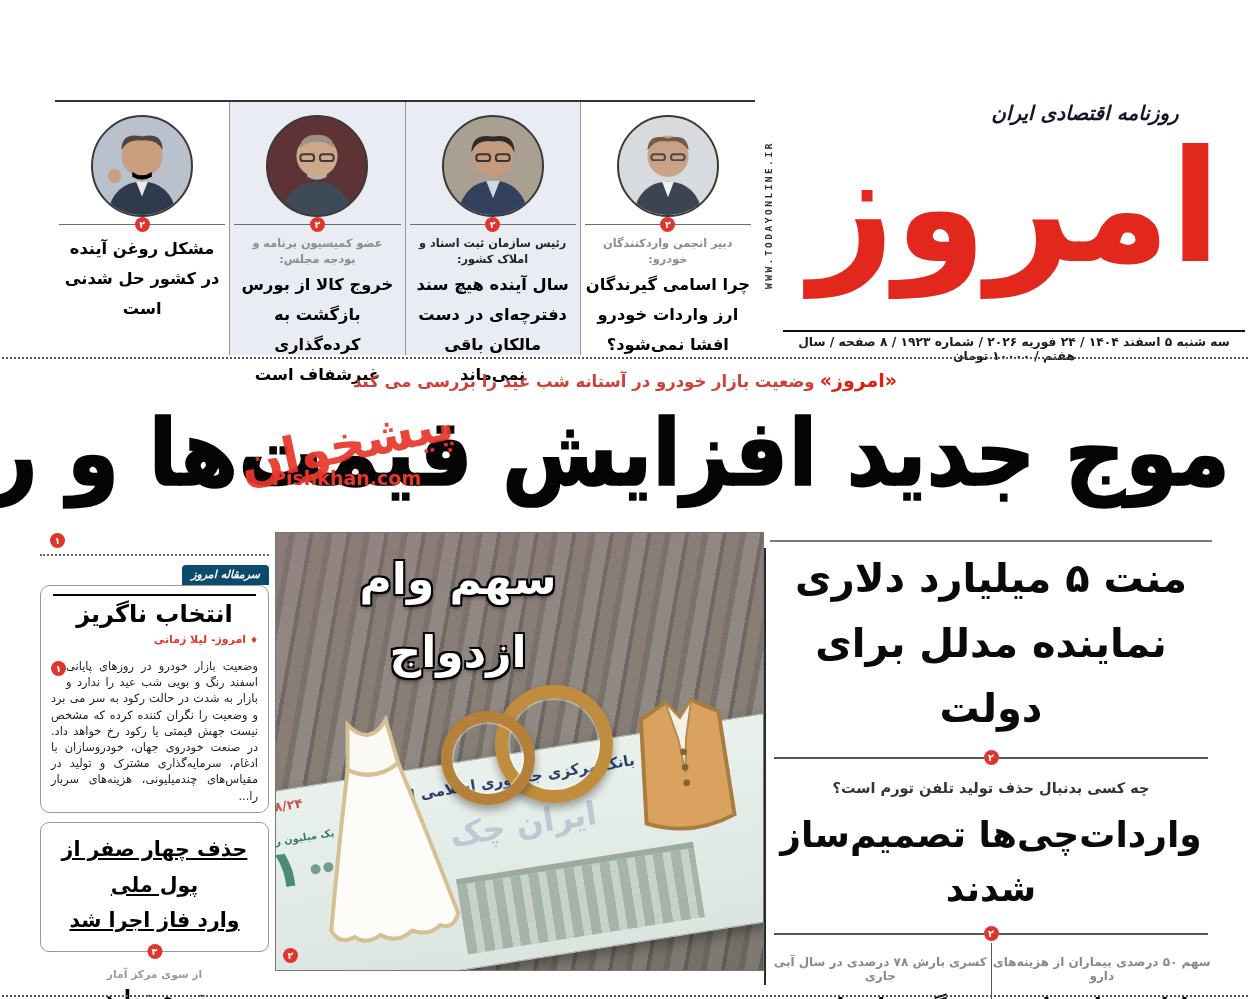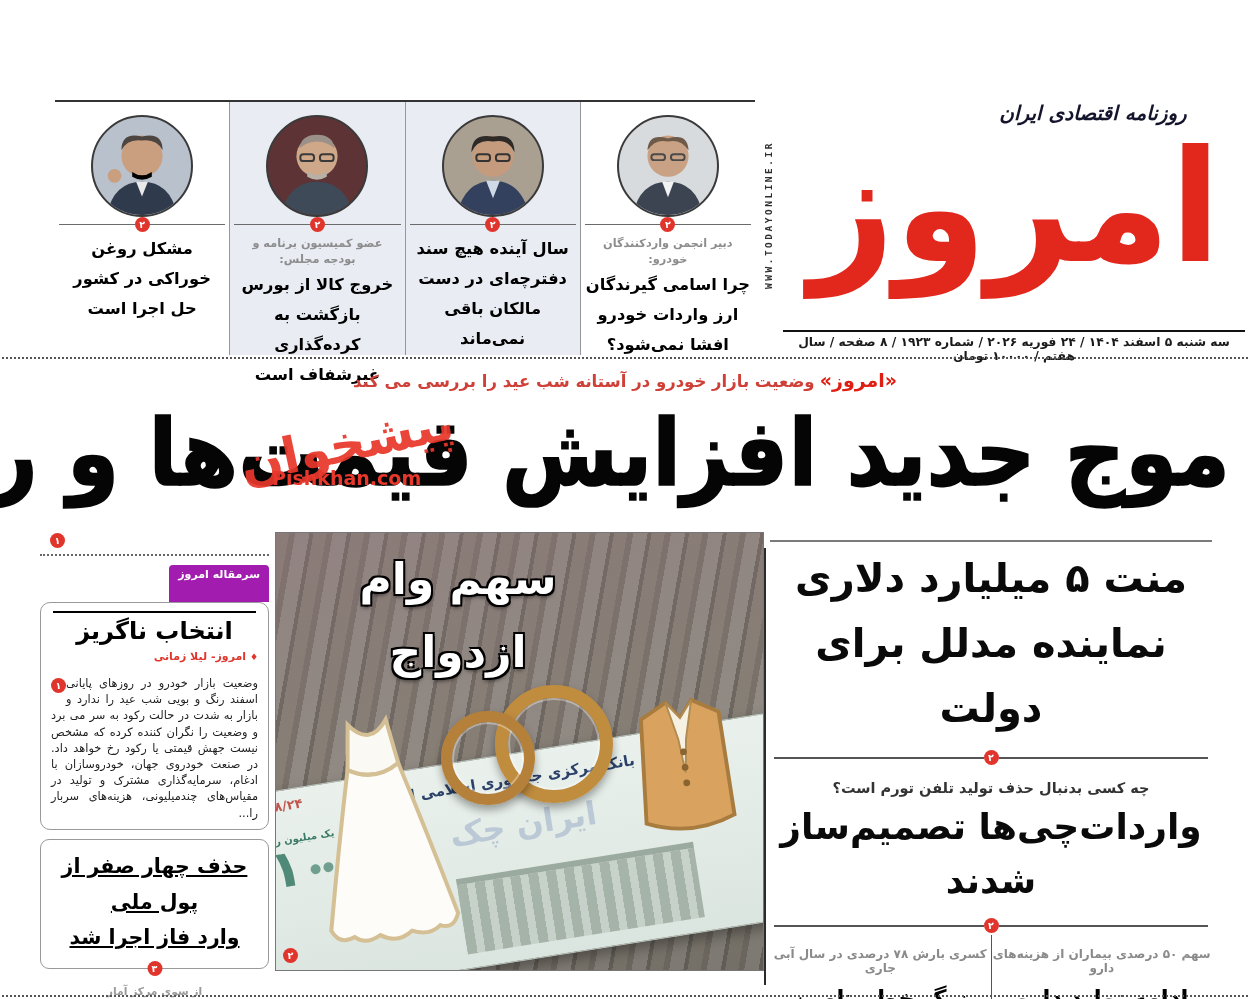--- a/index.html
+++ b/index.html
@@ -19,21 +19,21 @@
                border-top:2px solid #333;}
   .pcell{flex:1 1 0;text-align:center;padding-top:10px;}
   .pcell:not(:last-child){border-left:1px solid #979797;}
   .pcell.tint{background:#e9edf3;}
   .avatar{width:98px;height:98px;border-radius:50%;margin:3px auto 0;border:2px solid #3a3a3a;
           overflow:hidden;display:block;}
   .pkick{font-size:11.3px;font-weight:bold;color:#222;margin:4px 8px 0;line-height:1.4;}
   .pkick.grey{color:#8d8d8d;}
   .phead{font-size:16.3px;font-weight:bold;color:#000;line-height:1.85;margin:2px 4px 0;}
   .tagline{position:absolute;left:985px;top:101px;width:200px;text-align:center;font-size:20px;
-           font-weight:bold;font-style:italic;color:#14142c;margin-left:8px;}
+           font-weight:bold;font-style:italic;color:#14142c;}
   .logo{position:absolute;left:795px;top:108px;width:440px;text-align:center;font-size:148px;
         line-height:1.35;font-weight:bold;color:#e2271d;transform:scaleY(1.05);}
   .site{position:absolute;left:652px;top:208px;width:236px;height:14px;transform:rotate(-90deg);
         font-size:9.5px;font-weight:bold;letter-spacing:2.5px;color:#2e2e2e;text-align:center;
         direction:ltr;font-family:"DejaVu Sans Mono",monospace;}
   .mast-rule{position:absolute;left:783px;top:330px;width:462px;height:2px;background:#111;}
   .dateline{position:absolute;left:783px;top:335px;width:462px;text-align:center;font-size:12.3px;
             font-weight:bold;color:#1a1a1a;}
   .dotline{border-top:2px dotted #555;}
   .dot-top{position:absolute;left:2px;right:2px;top:357px;}
@@ -48,22 +48,22 @@
                  -webkit-text-stroke:1.5px #050505;white-space:nowrap;}
   .watermark{position:absolute;left:238px;top:415px;z-index:6;text-align:center;color:#e8372b;}
   .wm-script{display:block;font-size:50px;font-weight:bold;transform:rotate(-12deg);opacity:.93;}
   .wm-latin{display:block;font-size:19px;font-weight:bold;direction:ltr;margin-top:-6px;}
 
   
   .leftcol{position:absolute;left:40px;top:533px;width:229px;}
   .corner-num{position:absolute;left:10px;top:0;}
   .lc-dot{margin-top:21px;border-top:2px dotted #666;}
   .tabwrap{text-align:right;margin-top:7px;}
-  .sectab{display:inline-block;background:#a21caf;color:#fff;font-size:11px;font-weight:bold;
-          padding:3px 9px 21px;border-radius:4px 4px 0 0;}
+  .sectab{display:inline-block;background:#0c4a6e;color:#fff;font-size:11px;font-weight:bold;
+          padding:3px 9px 4px;border-radius:4px 4px 0 0;font-style:italic;}
   .edbox{border:1.5px solid #999;border-radius:10px;padding:6px 10px 8px;background:#fff;position:relative;}
   .edtop{border-top:2.5px solid #000;margin:2px 2px 4px;}
   .edtitle{text-align:center;font-size:24px;font-weight:bold;color:#000;margin:3px 0 5px;}
   .edby{color:#e0352c;font-size:11px;font-weight:bold;text-align:right;margin-bottom:12px;}
   .edby .dia{font-size:9px;}
   .edbody{font-size:11.4px;line-height:1.42;text-align:justify;color:#1d1d1d;}
   .edbody .endnum{float:left;margin-top:3px;}
   .lbox{border:1.5px solid #999;border-radius:9px;background:#fff;position:relative;
         text-align:center;font-weight:bold;color:#000;}
   .lbox .bl{font-size:20.5px;line-height:1.75;text-decoration:underline;}
@@ -106,21 +106,21 @@
   .ring2{width:72px;height:72px;border:11px solid #b5813a;right:228px;top:178px;}
   .dress{position:absolute;left:26px;bottom:16px;width:160px;height:245px;transform:rotate(-8deg);z-index:3;}
   .suit{position:absolute;right:26px;top:158px;width:104px;height:150px;transform:rotate(-6deg);z-index:3;}
   .ph-num{position:absolute;left:7px;bottom:7px;z-index:5;}
 
   
   .rightcol{position:absolute;left:770px;top:540px;width:442px;}
   .toprule{border-top:2px solid #7b7b7b;}
   .rc-h1{padding:4px 0 10px;text-align:center;font-size:40px;font-weight:bold;color:#0a0a0a;line-height:1.62;}
   .rc-kick{margin-top:15px;text-align:center;font-size:14.5px;font-weight:bold;color:#333;}
-  .rc-h2{margin-top:4px;text-align:center;font-size:36px;font-weight:bold;color:#0a0a0a;line-height:1.5;}
+  .rc-h2{margin-top:12px;text-align:center;font-size:36px;font-weight:bold;color:#0a0a0a;line-height:1.5;}
   .rc-h2.pad{padding-bottom:10px;}
   .duo{display:flex;margin-top:2px;}
   .duo .cellstory{flex:1 1 0;text-align:center;padding-top:12px;display:flex;flex-direction:column;}
   .duo .cellstory:first-child{border-left:1.5px solid #555;}
   .duo .dk{font-size:12px;font-weight:bold;color:#8a8a8a;}
   .duo .dh{font-size:23px;font-weight:bold;color:#000;line-height:1.72;margin-top:4px;flex:1;}
   .vdivider{position:absolute;left:764px;top:548px;height:437px;width:2px;background:#2b2b2b;}
 </style>
 </head>
 <body>
@@ -154,20 +154,21 @@
             <path d="M50 20 q-22 -4 -22 16 q6 -14 22 -11 q16 -3 22 11 q0 -20 -22 -16z" fill="#2e2a28"></path>
             <rect x="33" y="38" width="14" height="7" rx="3" fill="none" stroke="#333" stroke-width="2"></rect>
             <rect x="53" y="38" width="14" height="7" rx="3" fill="none" stroke="#333" stroke-width="2"></rect>
             <path d="M13 100 q8 -35 37 -35 q29 0 37 35z" fill="#33415e"></path>
             <path d="M43 65 h14 l-7 18z" fill="#cfd9e6"></path>
           </svg>
       </span>
       <div class="numrule">
           <span class="num">۲</span>
         </div>
+      <div class="pkick">رئیس سازمان ثبت اسناد و املاک کشور:</div>
       <div class="phead">سال آینده هیچ سند دفترچه‌ای در دست مالکان باقی نمی‌ماند</div>
     </div>
 
     <div class="pcell tint">
       <span class="avatar" style="background:#5d3336">
         <svg viewBox="0 0 100 100" width="98" height="98">
             <circle cx="50" cy="40" r="21" fill="#cfa789"></circle>
             <path d="M32 32 q2 -14 18 -14 q16 0 18 14 q-8 -7 -18 -7 q-10 0 -18 7z" fill="#9b9189"></path>
             <rect x="33" y="38" width="14" height="7" rx="3" fill="none" stroke="#3a3a3a" stroke-width="2"></rect>
             <rect x="53" y="38" width="14" height="7" rx="3" fill="none" stroke="#3a3a3a" stroke-width="2"></rect>
@@ -189,21 +190,21 @@
             <path d="M50 20 q-21 -5 -21 14 q6 -12 21 -10 q15 -2 21 10 q0 -19 -21 -14z" fill="#4d4640"></path>
             <path d="M40 56 q10 7 20 0 l0 5 q-10 6 -20 0z" fill="#8e8density"></path>
             <path d="M14 100 q7 -34 36 -34 q29 0 36 34z" fill="#2f3a4d"></path>
             <path d="M44 66 h12 l-6 15z" fill="#e9e9e9"></path>
             <circle cx="22" cy="60" r="7" fill="#c99f80"></circle>
           </svg>
       </span>
       <div class="numrule">
           <span class="num">۲</span>
         </div>
-      <div class="phead">مشکل روغن خوراکی در کشور حل اجرا است</div>
+      <div class="phead">مشکل روغن آینده در کشور حل شدنی است</div>
     </div>
   </div>
 
   <div class="tagline">روزنامه اقتصادی ایران</div>
   <div class="logo">امروز</div>
   <div class="site">WWW.TODAYONLINE.IR</div>
   <div class="mast-rule"></div>
   <div class="dateline">سه شنبه ۵ اسفند ۱۴۰۴ / ۲۴ فوریه ۲۰۲۶ / شماره ۱۹۲۳ / ۸ صفحه / سال هفتم / ۱۰۰۰۰ تومان</div>
   <div class="dotline dot-top"></div>
 

